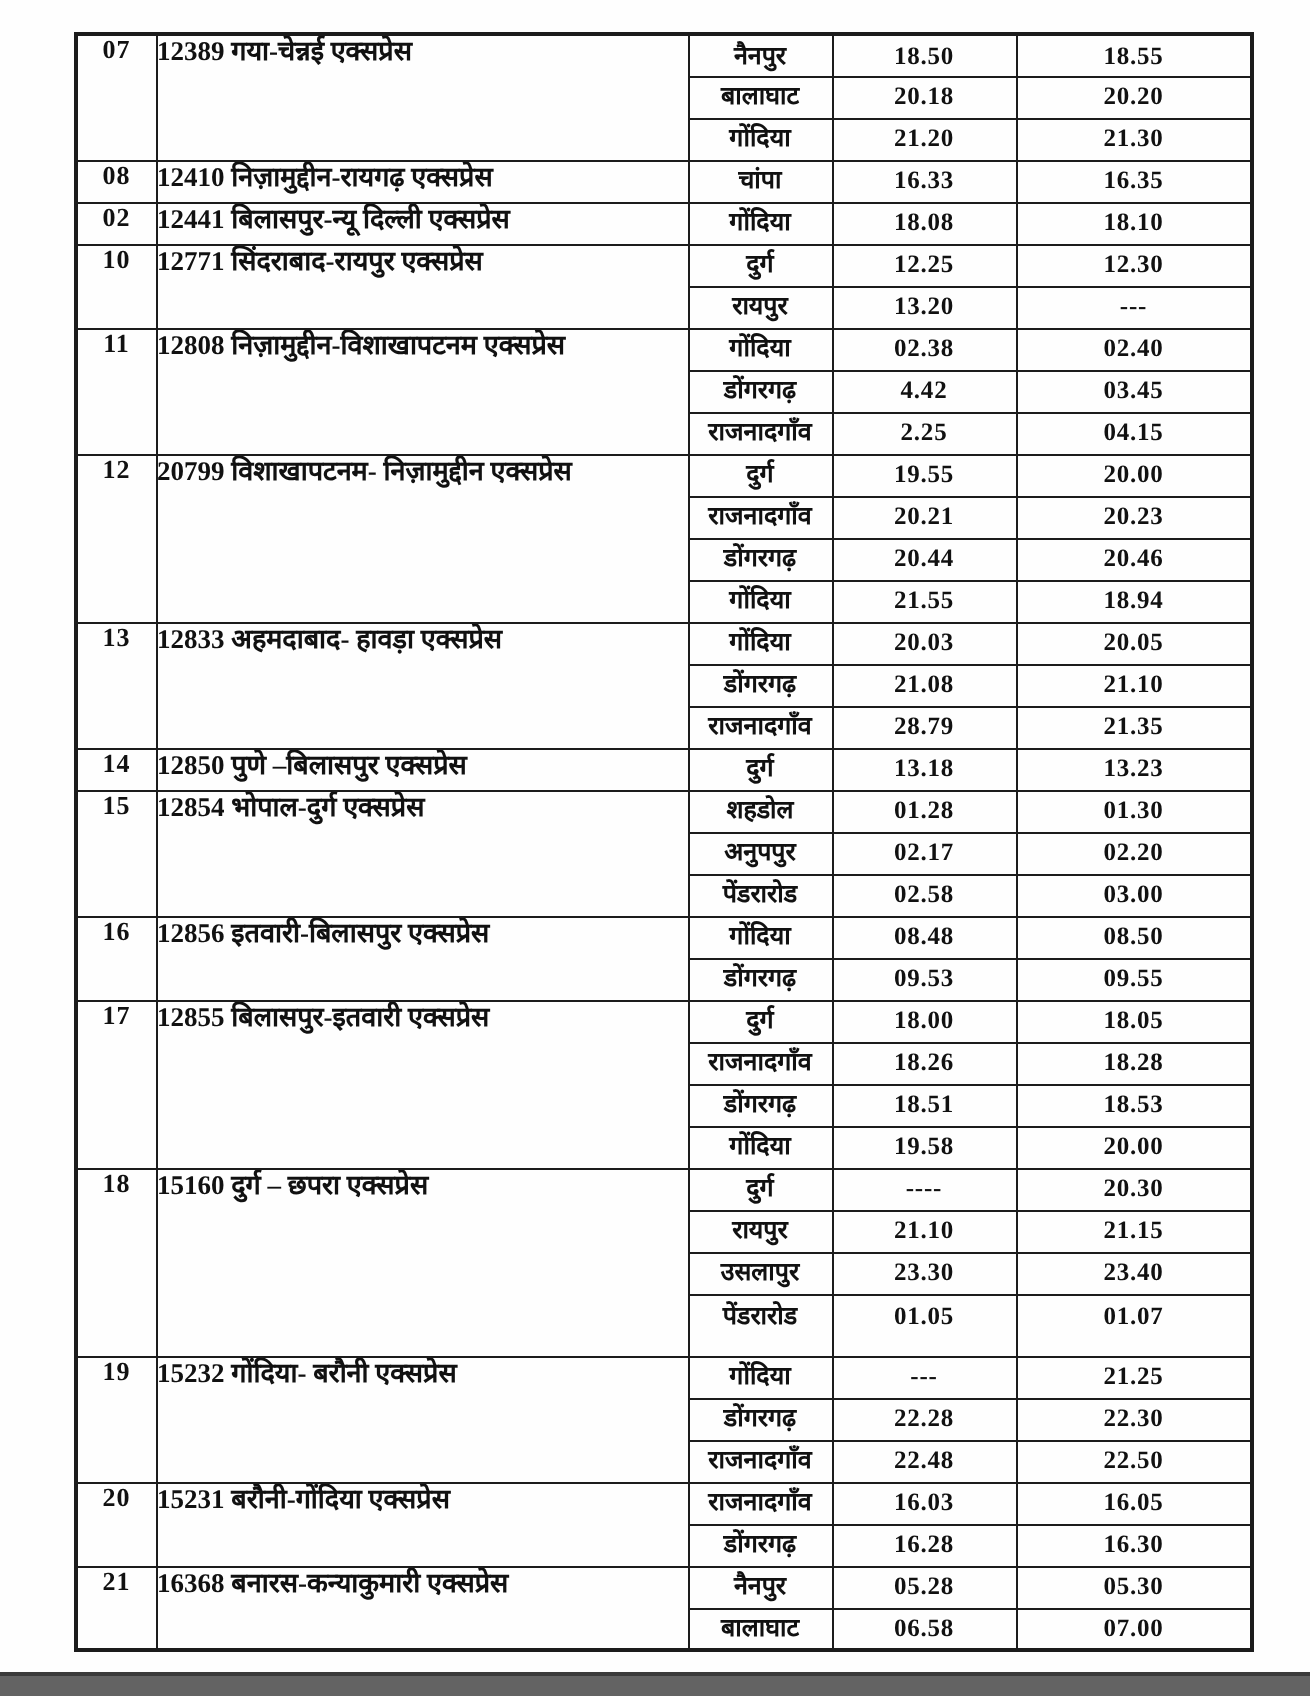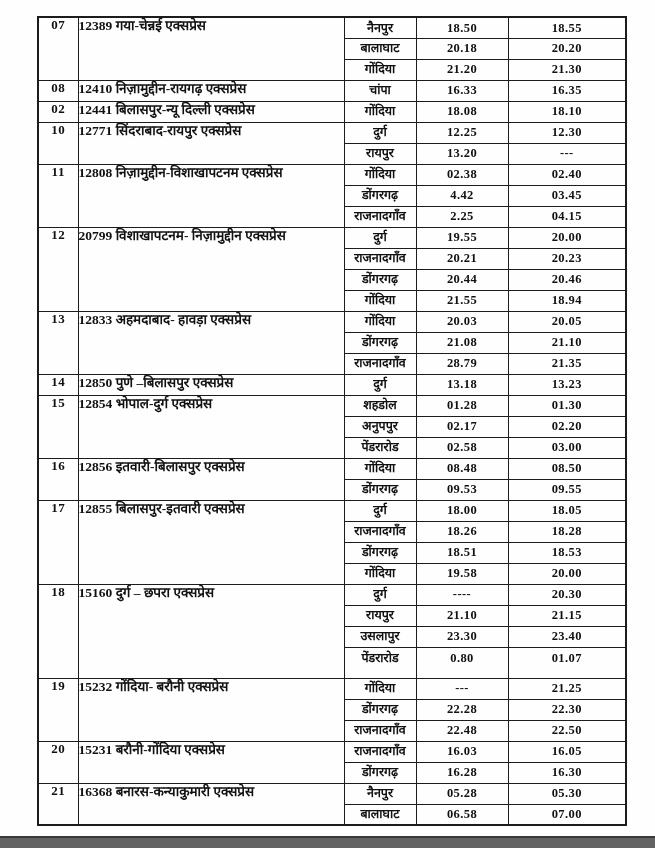--- a/index.html
+++ b/index.html
@@ -267,21 +267,21 @@
           <td class="time-cell">21.10</td>
           <td class="time-cell">21.15</td>
         </tr>
         <tr class="stop-row">
           <td class="station-cell">उसलापुर</td>
           <td class="time-cell">23.30</td>
           <td class="time-cell">23.40</td>
         </tr>
         <tr class="stop-row tall">
           <td class="station-cell">पेंडरारोड</td>
-          <td class="time-cell">0.80</td>
+          <td class="time-cell">01.05</td>
           <td class="time-cell">01.07</td>
         </tr>
         <tr class="stop-row">
           <td class="sno-cell" rowspan="3">19</td>
           <td class="name-cell" rowspan="3">15232 गोंदिया- बरौनी  एक्सप्रेस</td>
           <td class="station-cell">गोंदिया</td>
           <td class="time-cell">---</td>
           <td class="time-cell">21.25</td>
         </tr>
         <tr class="stop-row">

